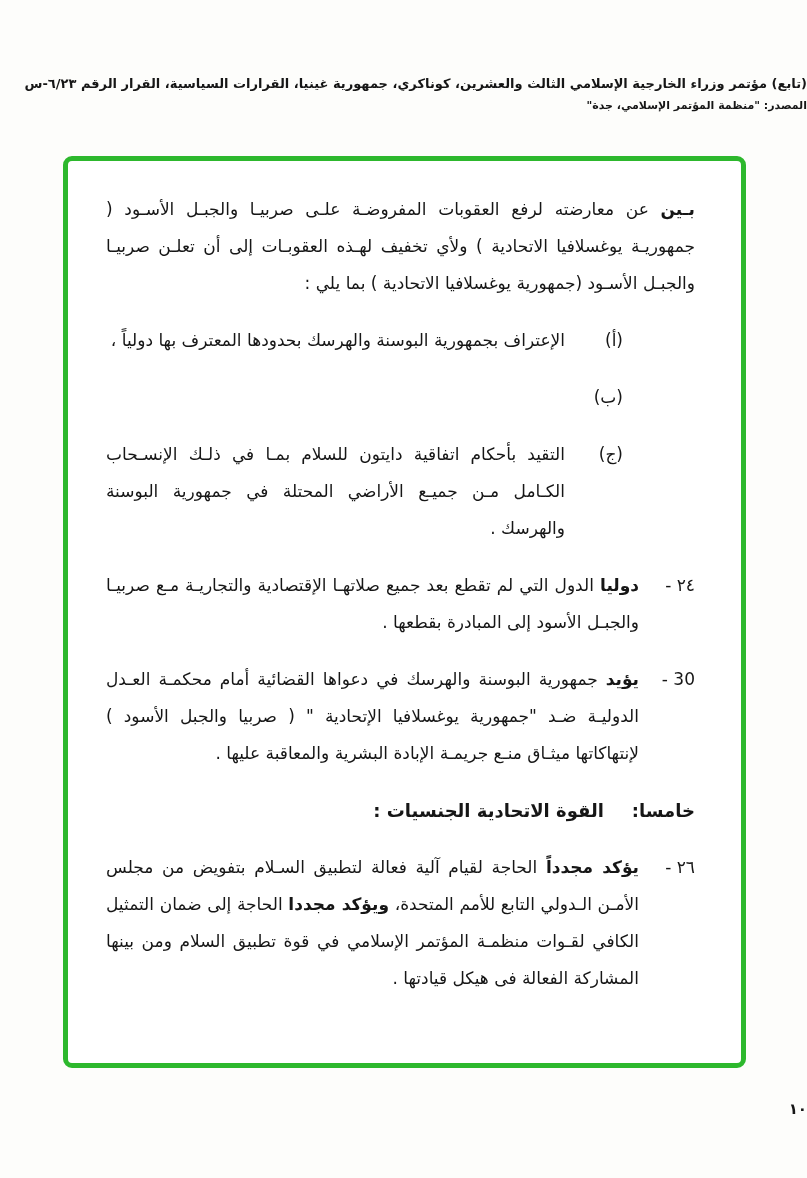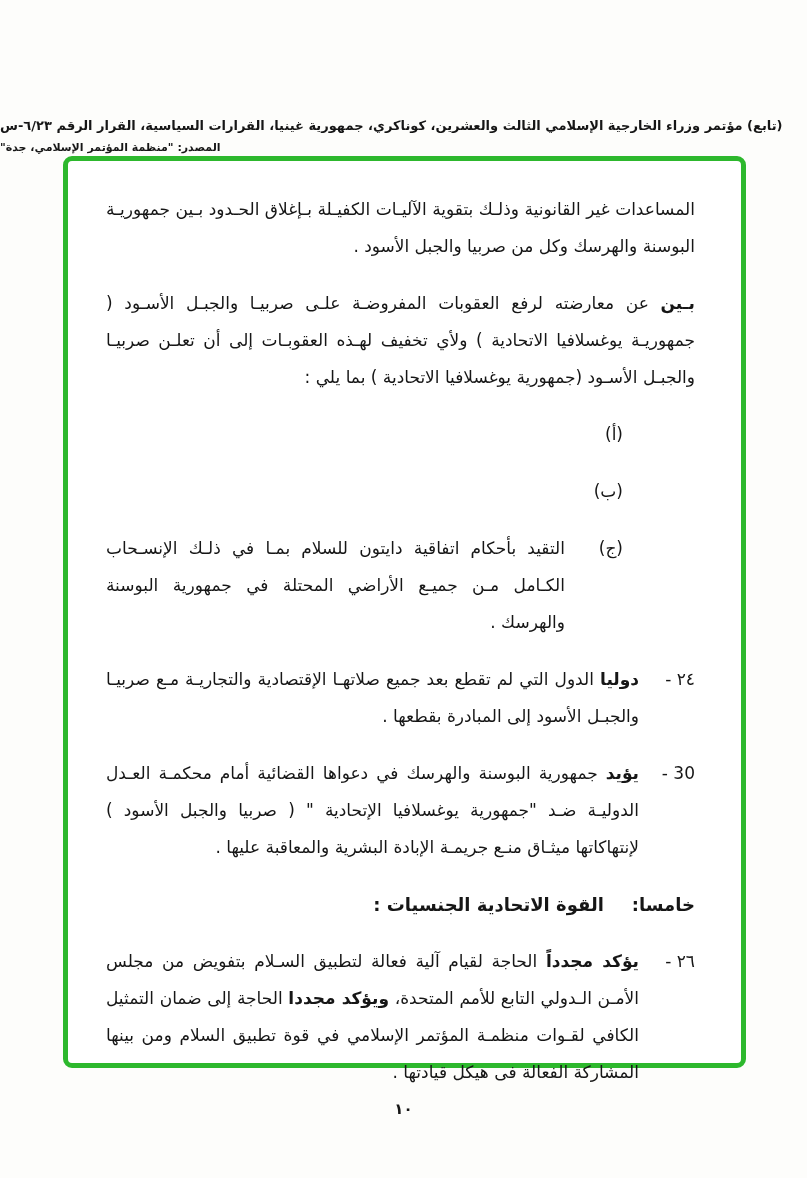--- a/index.html
+++ b/index.html
@@ -9,22 +9,21 @@
     font-family:"DejaVu Sans", sans-serif;
     color:#161616;
     direction:rtl;
     position:relative;
     overflow:hidden;
   }
   .page { position:relative; width:807px; height:1178px; }
 
   .doc-header {
     position:absolute; top:76px; left:0; width:100%;
-    text-align:left;
-    margin-top:42px;
+    text-align:right;
   }
   .doc-header .h1 { font-size:13px; font-weight:bold; letter-spacing:0; }
   .doc-header .h2 { font-size:11px; font-weight:bold; margin-top:8px; }
 
   .frame {
     position:absolute;
     top:156px; left:63px;
     width:683px; height:912px;
     border:5px solid #2db82d;
     border-radius:9px;
@@ -50,42 +49,42 @@
   .subitem-text { flex:1; }
 
   .heading {
     display:flex; gap:28px;
     font-weight:bold; font-size:18px;
     margin-top:4px;
   }
 
   .page-number {
     position:absolute; top:1100px; left:0;
-    width:100%; text-align:center;
+    width:100%; text-align:right;
     font-size:15px; font-weight:bold;
   }
 </style>
 </head>
 <body>
 
 <div class="page">
 
   <header class="doc-header">
     <div class="h1">(تابع) مؤتمر وزراء الخارجية الإسلامي الثالث والعشرين، كوناكري، جمهورية غينيا، القرارات السياسية، القرار الرقم ٦/٢٣-س</div>
     <div class="h2">المصدر:  "منظمة المؤتمر الإسلامي، جدة"</div>
   </header>
 
   <div class="frame" style="border-color: rgb(45, 184, 45);">
     <div class="content" id="content">
-        <div class="block paragraph"><span>المساعدات غير القانونية وذلـك بتقوية الآليـات الكفيـلة بـإغلاق الحـدود بـين جمهوريـة البوسنة والهرسك وكل من صربيا والجبل الأسود .</span></div>
         <div class="block item">
           <div class="item-text"><span class="bold">بـين</span><span> عن معارضته لرفع العقوبات المفروضـة علـى صربيـا والجبـل الأسـود ( جمهوريـة يوغسلافيا الاتحادية ) ولأي تخفيف لهـذه العقوبـات إلى أن تعلـن صربيـا والجبـل الأسـود (جمهورية يوغسلافيا الاتحادية ) بما يلي :</span></div>
         </div>
         <div class="block subitem">
           <span class="subitem-marker">(أ)</span>
+          <div class="subitem-text"><span>الإعتراف بجمهورية البوسنة والهرسك بحدودها المعترف بها دولياً ،</span></div>
         </div>
         <div class="block subitem">
           <span class="subitem-marker">(ب)</span>
         </div>
         <div class="block subitem">
           <span class="subitem-marker">(ج)</span>
           <div class="subitem-text"><span>التقيد بأحكام اتفاقية دايتون للسلام بمـا في ذلـك الإنسـحاب الكـامل مـن جميـع الأراضي المحتلة في جمهورية البوسنة والهرسك .</span></div>
         </div>
         <div class="block item">
           <span class="item-number">٢٤ -</span>

